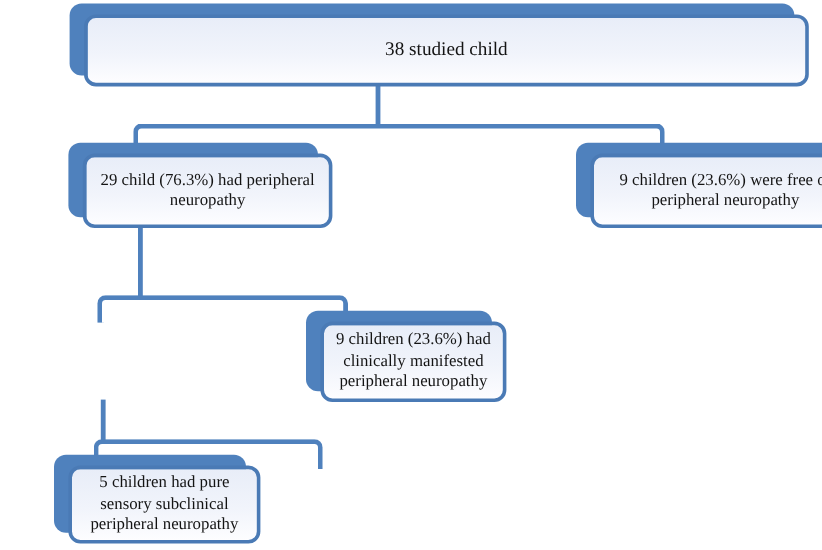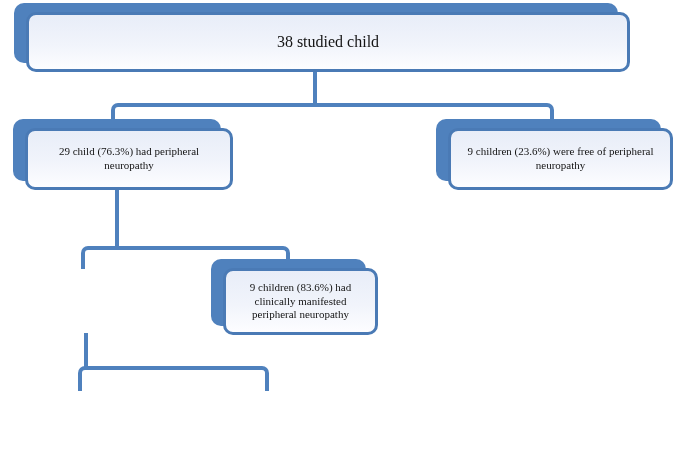--- a/index.html
+++ b/index.html
@@ -12,39 +12,39 @@
   html,body{margin:0;padding:0;background:#ffffff;}
   .canvas{
     position:relative;
     width:685px;height:458px;
     background:#ffffff;
     overflow:hidden;
     font-family:"Liberation Serif","DejaVu Serif",serif;
     color:var(--text);
   }
   
-  .node{position:absolute;z-index:2;}
+  .node{position:absolute;z-index:2;margin-left:44px;}
   .node-shadow{
     position:absolute;left:-12px;top:-9px;
     width:100%;height:100%;
     background:var(--accent);
     border-radius:10px;
   }
   .node-box{
     position:absolute;left:0;top:0;
     width:100%;height:100%;
     box-sizing:border-box;
     border:3px solid var(--border);
     border-radius:10px;
     background:linear-gradient(180deg,var(--fill-top) 0%,#f1f4fb 55%,var(--fill-bottom) 100%);
     display:flex;align-items:center;justify-content:center;
     text-align:center;
     padding:3px 8px;
   }
-  .node-label{font-size:11px;line-height:1.25;}
+  .node-label{font-size:14px;line-height:1.25;}
   .node-label.big{font-size:16px;}
   
   .conn{position:absolute;z-index:1;background:var(--accent);}
   .conn-bracket{
     position:absolute;z-index:1;background:transparent;
     box-sizing:border-box;
     border-top:4px solid var(--accent);
     border-left:4px solid var(--accent);
     border-right:4px solid var(--accent);
     border-radius:7px 7px 0 0;
@@ -82,19 +82,25 @@
     <div class="node-shadow"></div>
     <div class="node-box">
       <span class="node-label">9 children (23.6%) were free of peripheral neuropathy</span>
     </div>
   </div>
 
 
   <div class="node" style="left:223px;top:268px;width:155px;height:67px;">
     <div class="node-shadow"></div>
     <div class="node-box">
-      <span class="node-label">9 children (83.6%) had clinically manifested peripheral neuropathy</span>
+      <span class="node-label">9 children (23.6%) had clinically manifested peripheral neuropathy</span>
     </div>
   </div>
 
+  <div class="node" style="left:13px;top:388px;width:160px;height:65px;">
+    <div class="node-shadow"></div>
+    <div class="node-box">
+      <span class="node-label">5 children had pure sensory subclinical peripheral neuropathy</span>
+    </div>
+  </div>
 
 
 </div>
 
 </body></html>

